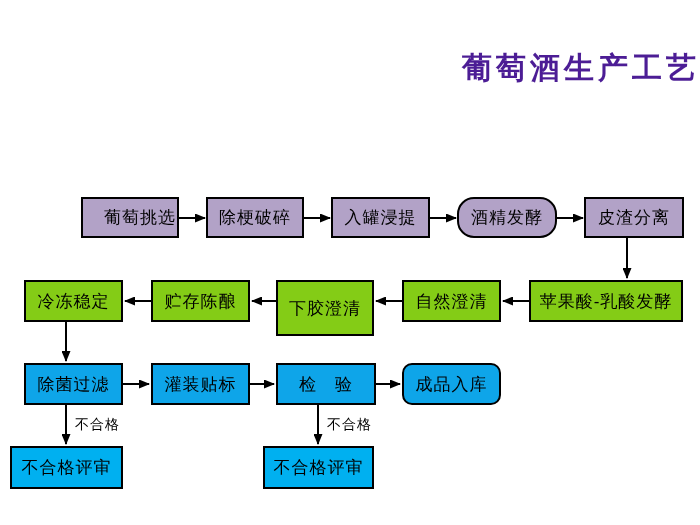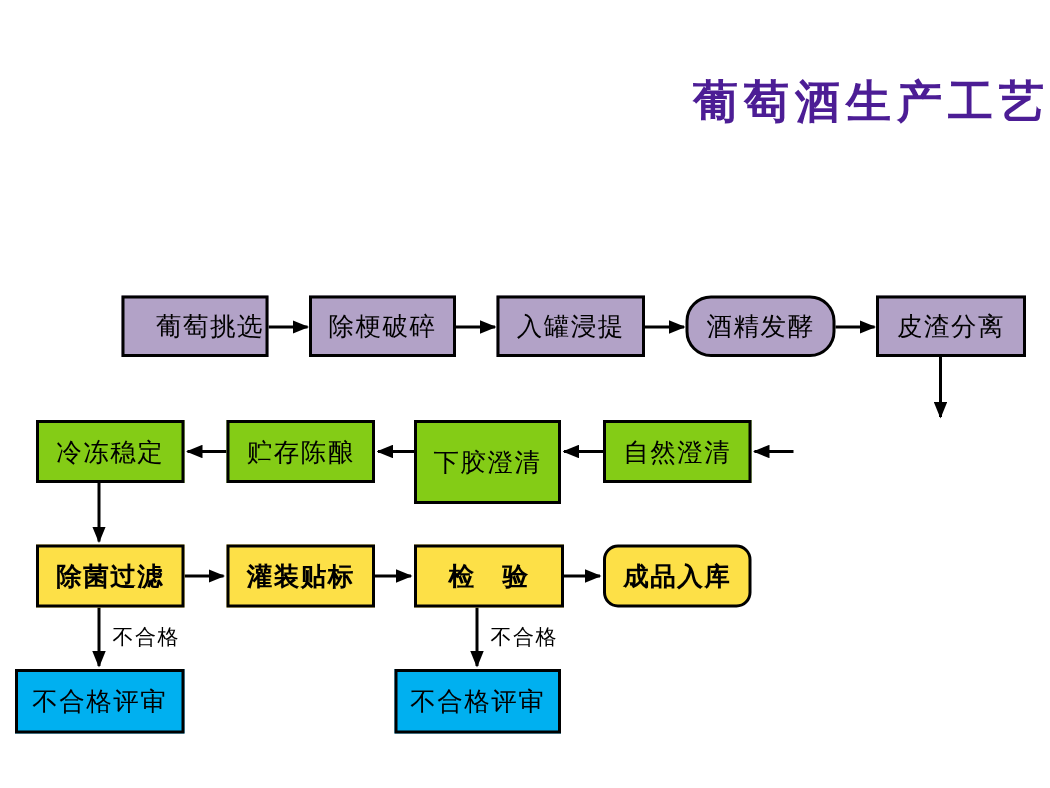--- a/index.html
+++ b/index.html
@@ -27,21 +27,21 @@
     display: flex;
     align-items: center;
     justify-content: center;
     font-size: 17px;
     letter-spacing: 1px;
     color: #000000;
     white-space: nowrap;
   }
   .row-purple { background: #b2a2c7; }
   .row-orange { background: #84cc16; }
-  .row-green  { background: #fde047; font-weight: bold; }
+  .row-green  { background: #0ea5e9; }
   .row-blue   { background: #00b0f0; }
 
   
   .n1  { left: 81px;  top: 197px; width: 98px;  height: 41px; padding-left: 20px; }
   .n2  { left: 206px; top: 197px; width: 98px;  height: 41px; }
   .n3  { left: 331px; top: 197px; width: 99px;  height: 41px; }
   .n4  { left: 457px; top: 197px; width: 100px; height: 41px; border-radius: 17px; }
   .n5  { left: 584px; top: 197px; width: 100px; height: 41px; }
   
   .n6  { left: 24px;  top: 280px; width: 99px;  height: 42px; }
@@ -114,20 +114,21 @@
   <div class="node row-purple n1">葡萄挑选</div>
   <div class="node row-purple n2">除梗破碎</div>
   <div class="node row-purple n3">入罐浸提</div>
   <div class="node row-purple n4">酒精发酵</div>
   <div class="node row-purple n5">皮渣分离</div>
 
   <div class="node row-orange n6">冷冻稳定</div>
   <div class="node row-orange n7">贮存陈酿</div>
   <div class="node row-orange n8">下胶澄清</div>
   <div class="node row-orange n9">自然澄清</div>
+  <div class="node row-orange n10">苹果酸-乳酸发酵</div>
 
   <div class="node row-green n11">除菌过滤</div>
   <div class="node row-green n12">灌装贴标</div>
   <div class="node row-green n13">检　验</div>
   <div class="node row-green n14">成品入库</div>
 
   <div class="node row-blue n15">不合格评审</div>
   <div class="node row-blue n16">不合格评审</div>
 
   <div class="edge-label el1">不合格</div>

